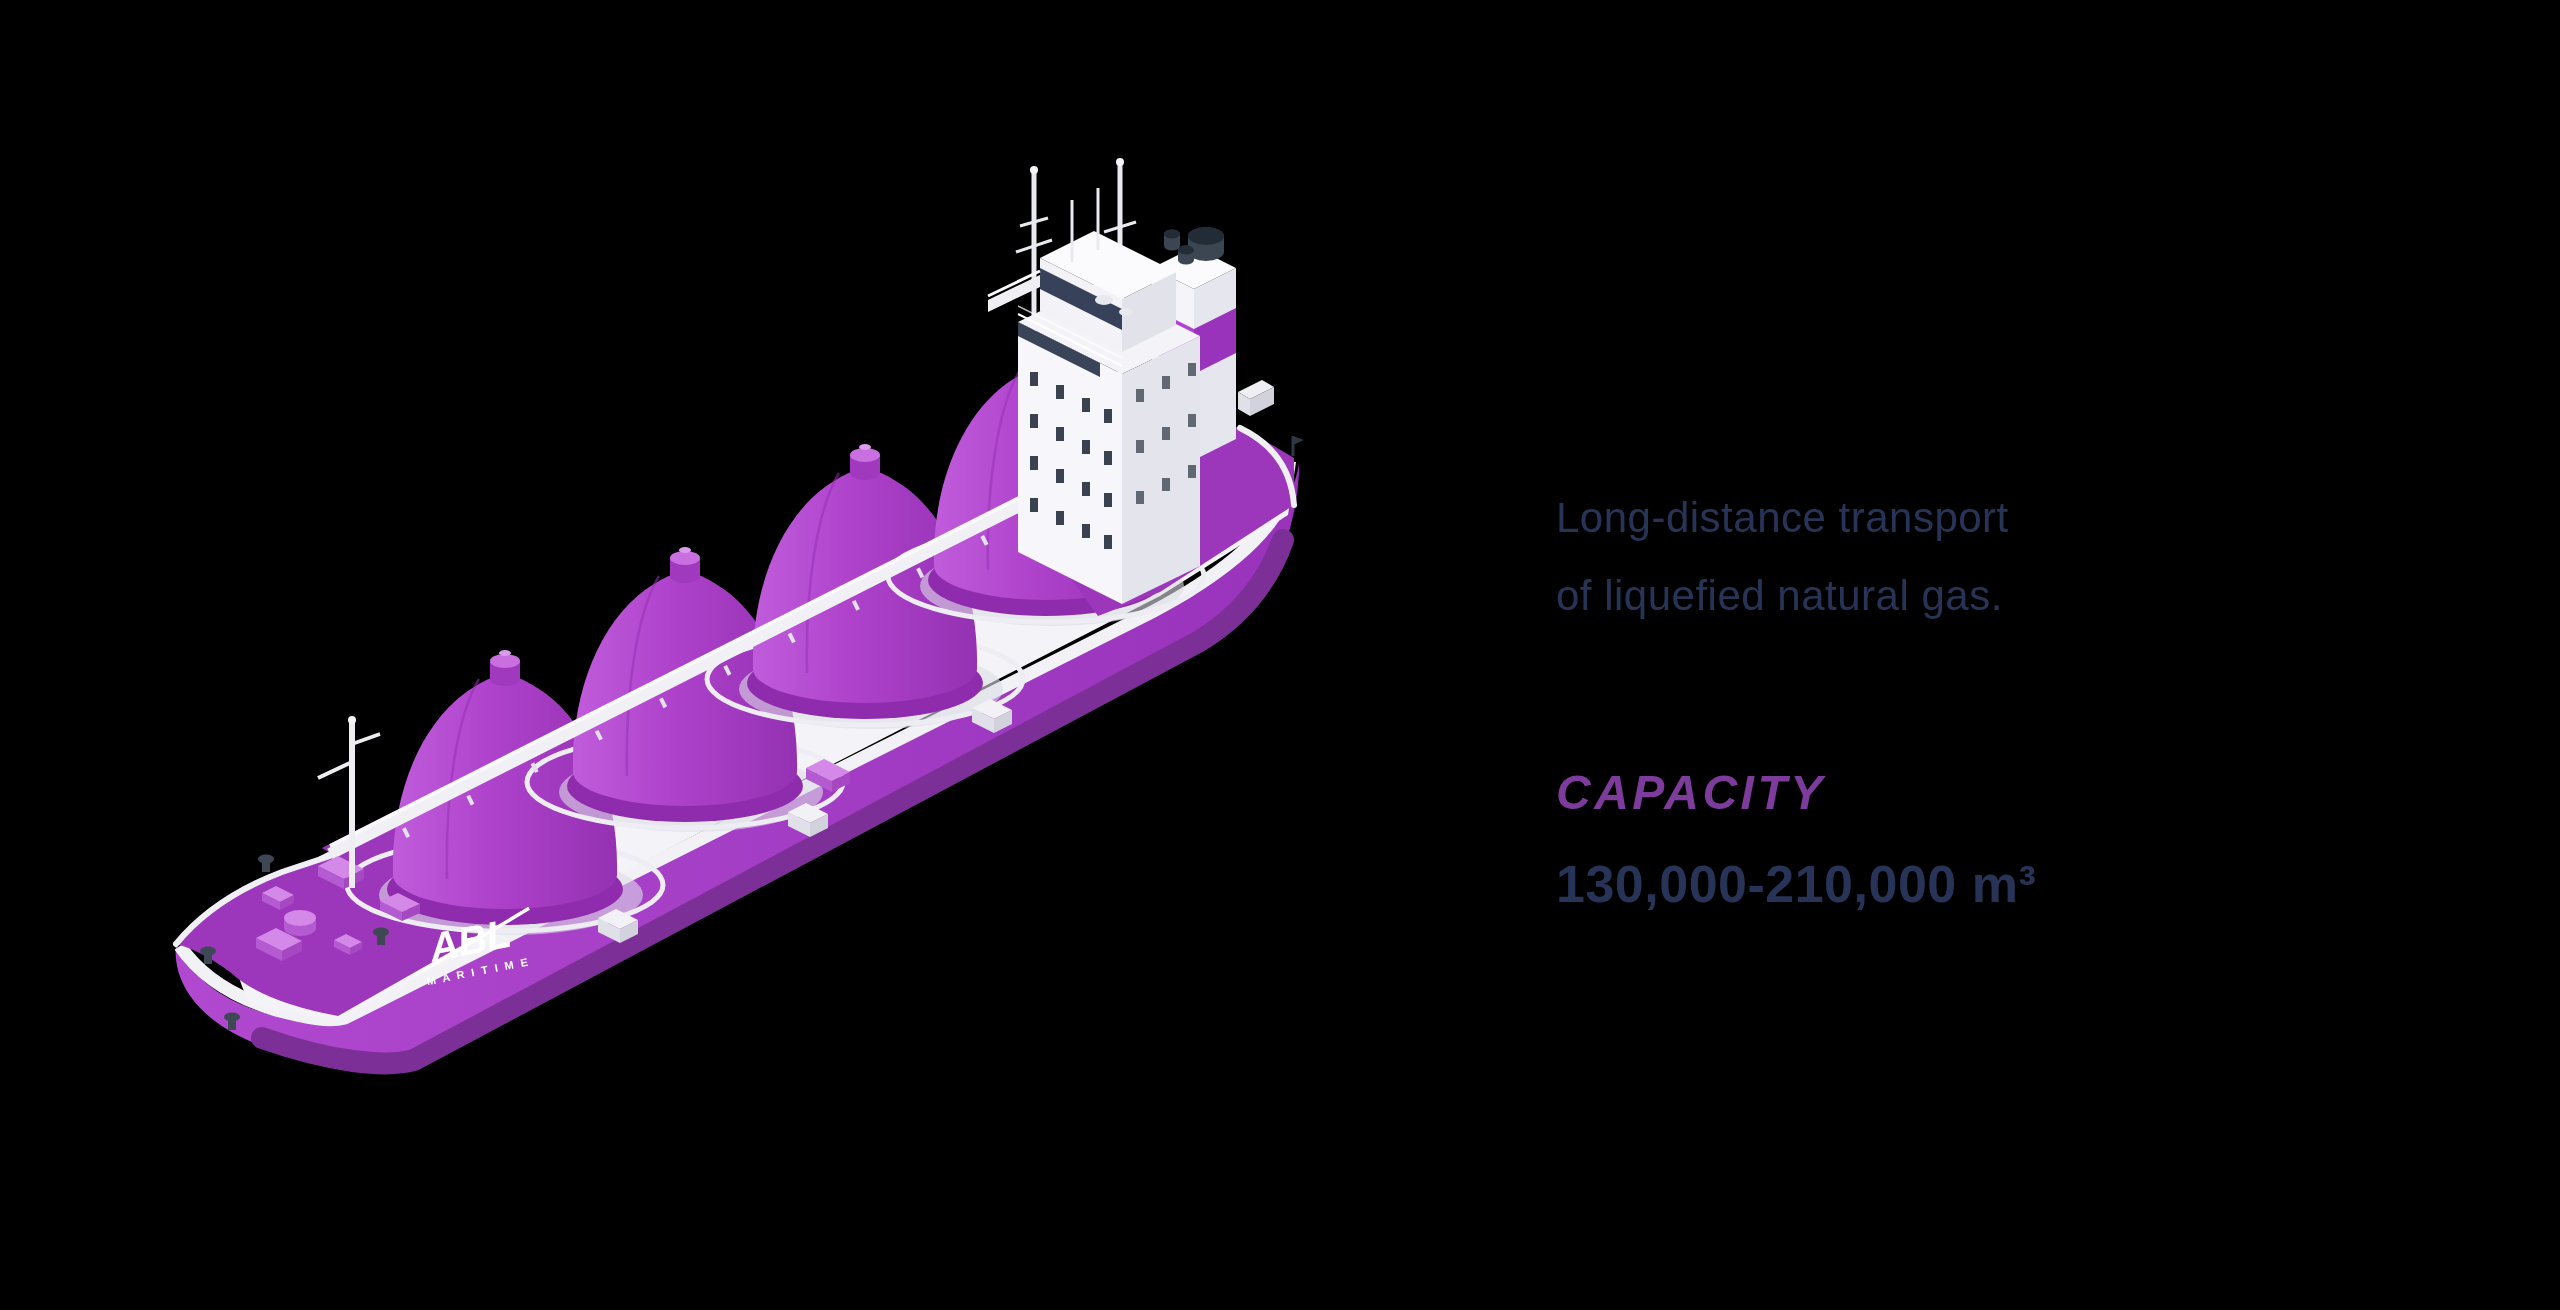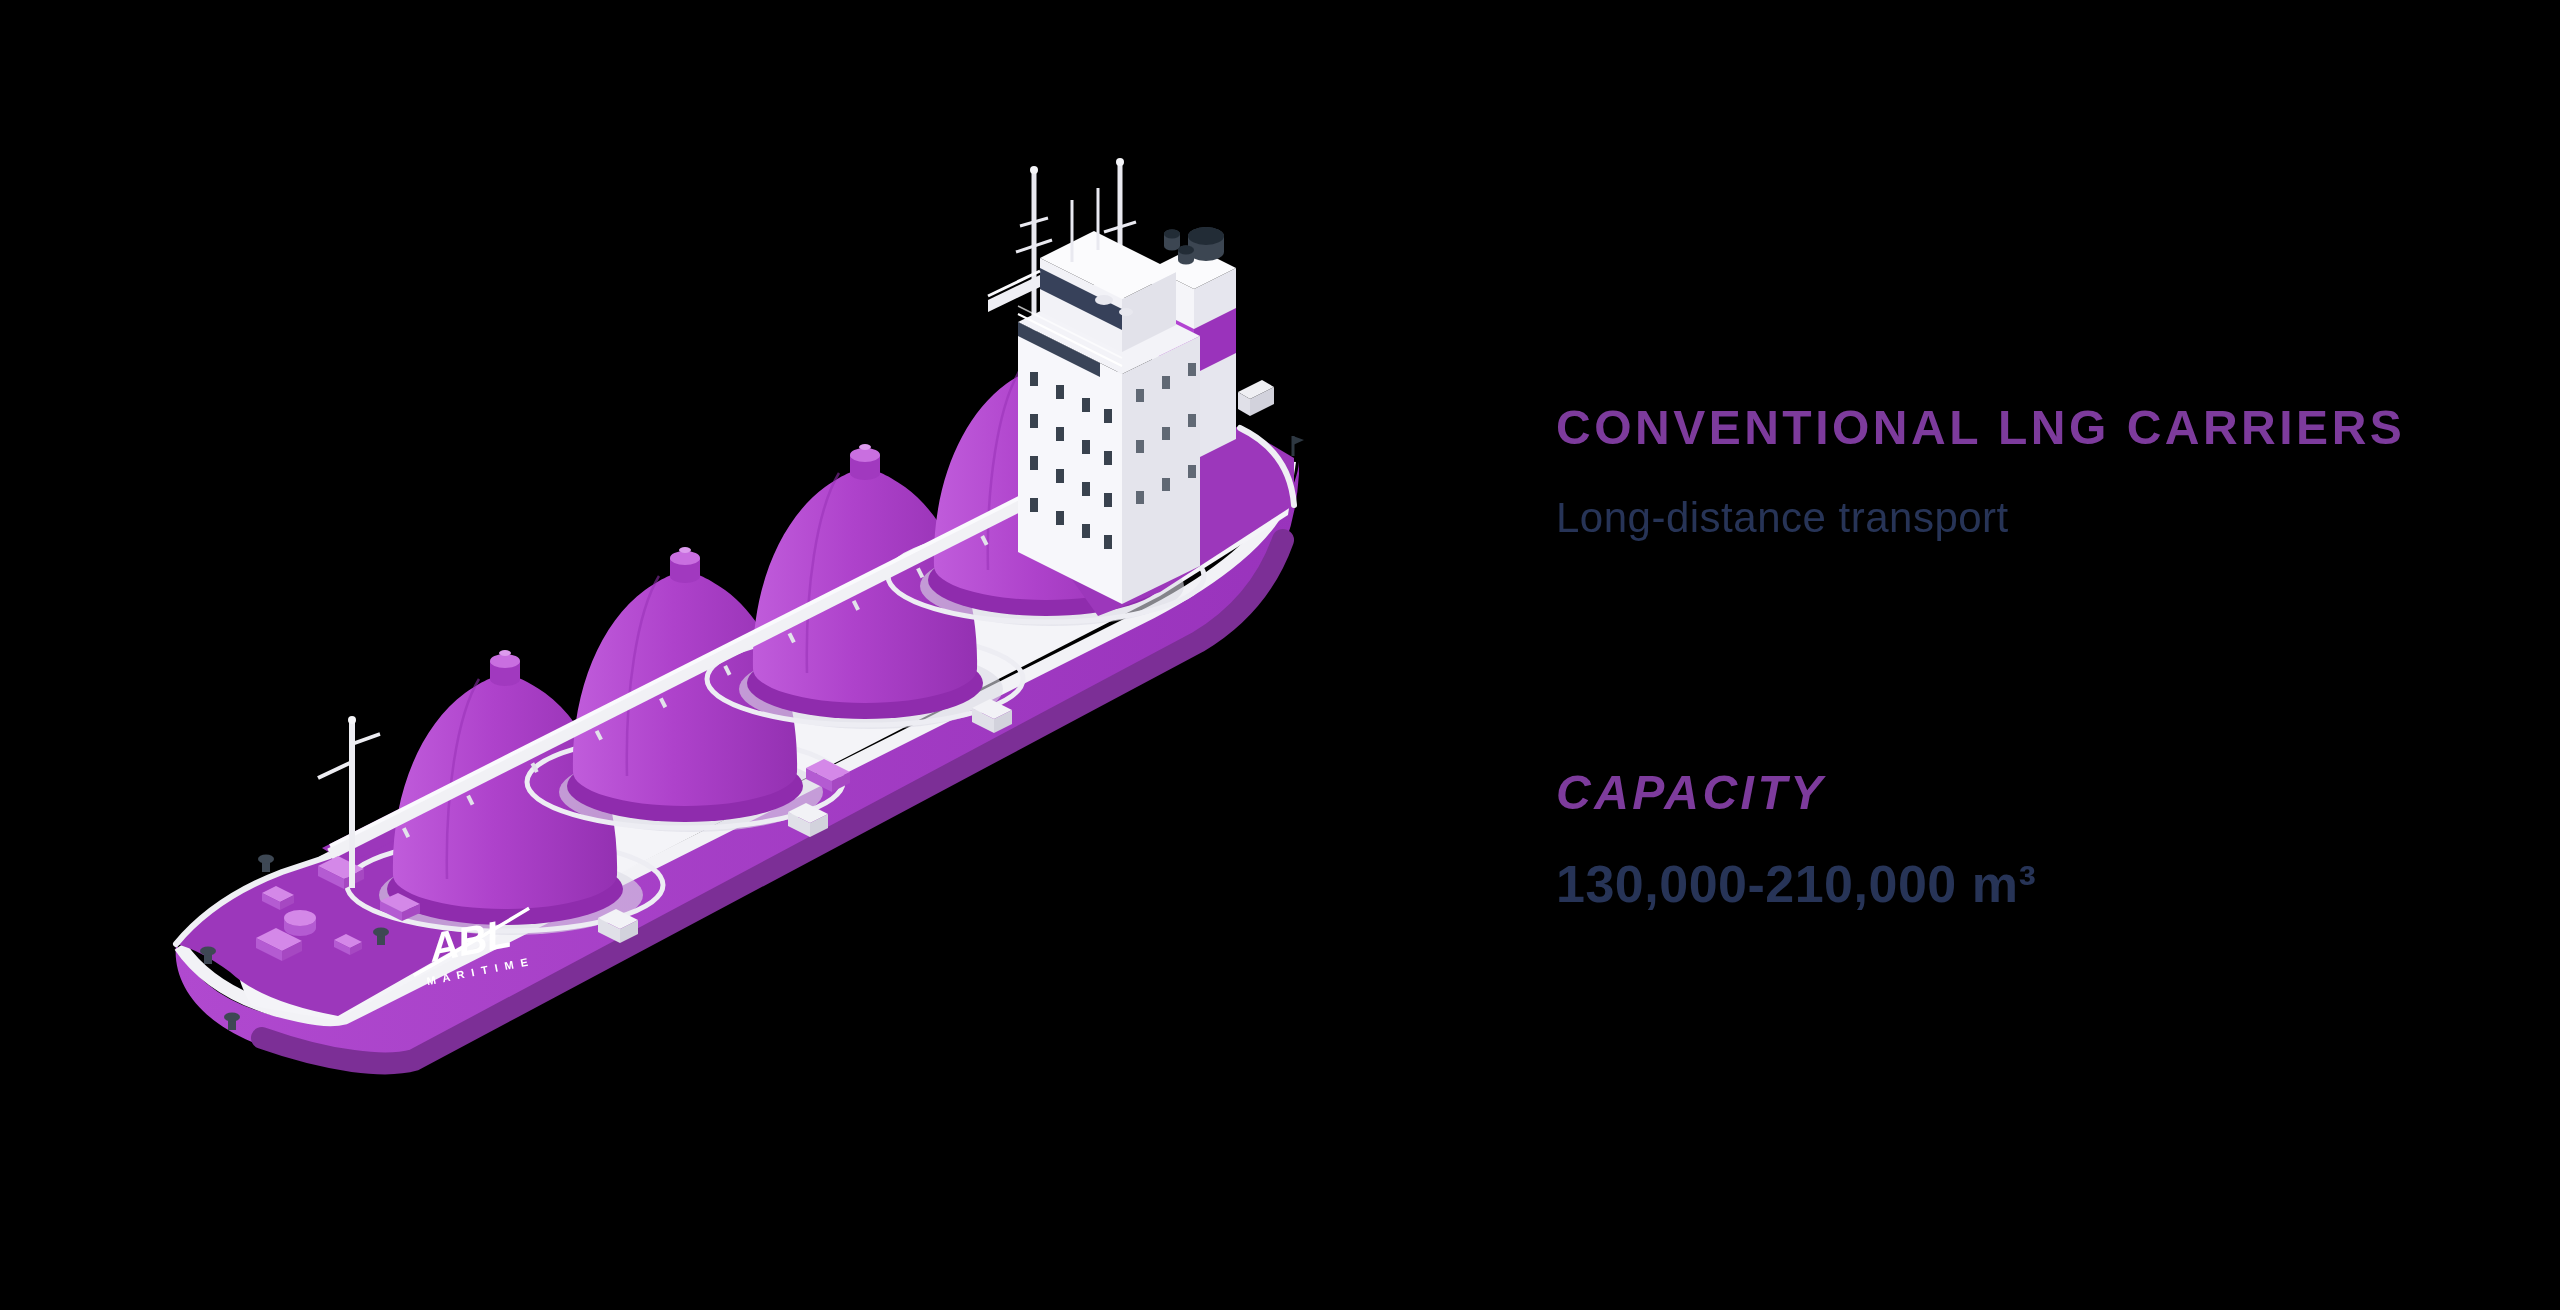--- a/index.html
+++ b/index.html
@@ -289,19 +289,19 @@
 
   <g transform="translate(472,950) rotate(-11)">
     <text x="0" y="4" text-anchor="middle" font-size="40" font-weight="700" font-style="italic" fill="#FFFFFF">ABL</text>
     <path fill="none" stroke="#FFFFFF" stroke-width="3.5" d="M-62,14 Q-8,-4 64,-30"></path>
     <text x="2" y="26" text-anchor="middle" font-size="11" letter-spacing="2" font-weight="700" fill="#FFFFFF">M A R I T I M E</text>
   </g>
 </svg>
 
   
   <div class="info">
-    <div class="h-purple t-h1">CONVENTIONAL LNG CARRIERS</div>
     <div class="body-navy t-d1">Long-distance transport</div>
+    <div class="body-navy t-d2">of liquefied natural gas.</div>
     <div class="h-purple t-h2">CAPACITY</div>
     <div class="value-navy t-v1">130,000-210,000 m³</div>
   </div>
 
 </div>
 
 </body></html>

